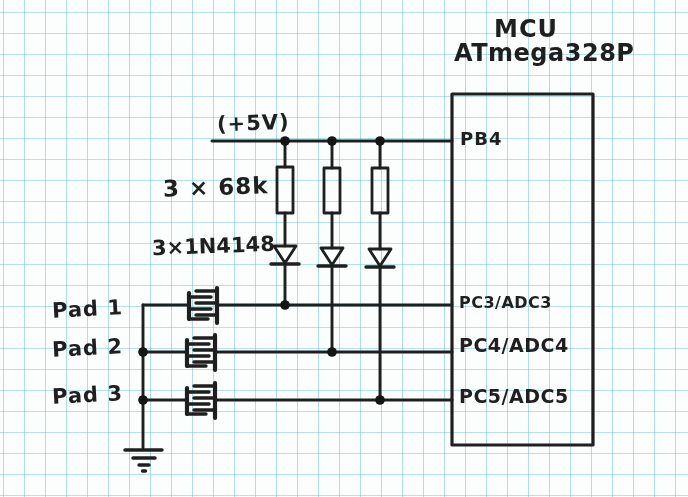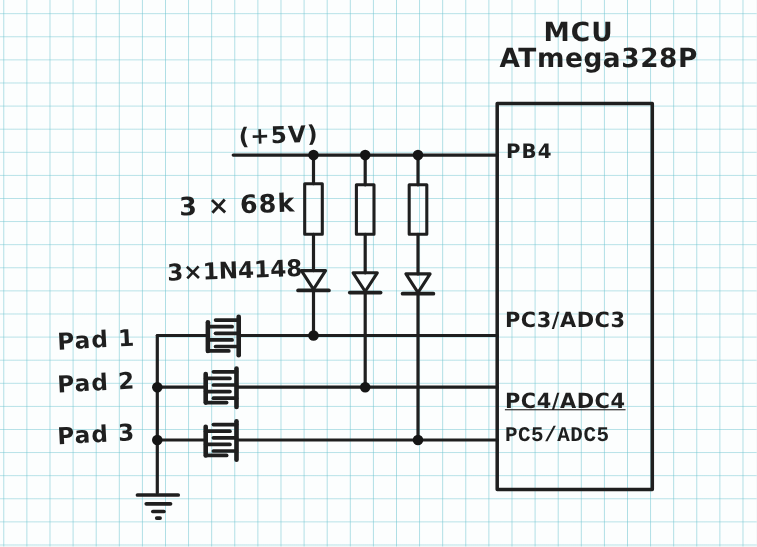--- a/index.html
+++ b/index.html
@@ -110,17 +110,17 @@
 
   <div class="lbl" style="left:217px; top:113px; font-size:21px; transform:rotate(-2deg);">(+5V)</div>
   <div class="lbl" style="left:163px; top:176px; font-size:23px; transform:rotate(-2deg);">3 × 68k</div>
   <div class="lbl" style="left:152px; top:236px; font-size:21px; transform:rotate(-2deg); letter-spacing:0;">3×1N4148</div>
 
   <div class="lbl" style="left:52px; top:299px; font-size:21px; transform:rotate(-3deg);">Pad 1</div>
   <div class="lbl" style="left:52px; top:338px; font-size:21px; transform:rotate(-3deg);">Pad 2</div>
   <div class="lbl" style="left:52px; top:385px; font-size:21px; transform:rotate(-3deg);">Pad 3</div>
 
   <div class="lbl" style="left:460px; top:130px; font-size:18px;">PB4</div>
-  <div class="lbl" style="left:459px; top:282px; font-size:19px; letter-spacing:0.5px;">PC3/ADC3</div>
-  <div class="lbl" style="left:459px; top:356px; font-size:19px; letter-spacing:0.5px;text-decoration:underline;">PC4/ADC4</div>
-  <div class="lbl" style="left:459px; top:387px; font-size:19px; letter-spacing:0.5px;font-family:Liberation Mono, monospace;">PC5/ADC5</div>
+  <div class="lbl" style="left:459px; top:295px; font-size:16px; letter-spacing:0.5px;">PC3/ADC3</div>
+  <div class="lbl" style="left:459px; top:336px; font-size:19px; letter-spacing:0.5px;">PC4/ADC4</div>
+  <div class="lbl" style="left:459px; top:387px; font-size:19px; letter-spacing:0.5px;">PC5/ADC5</div>
 
 </div>
 
 </body></html>

